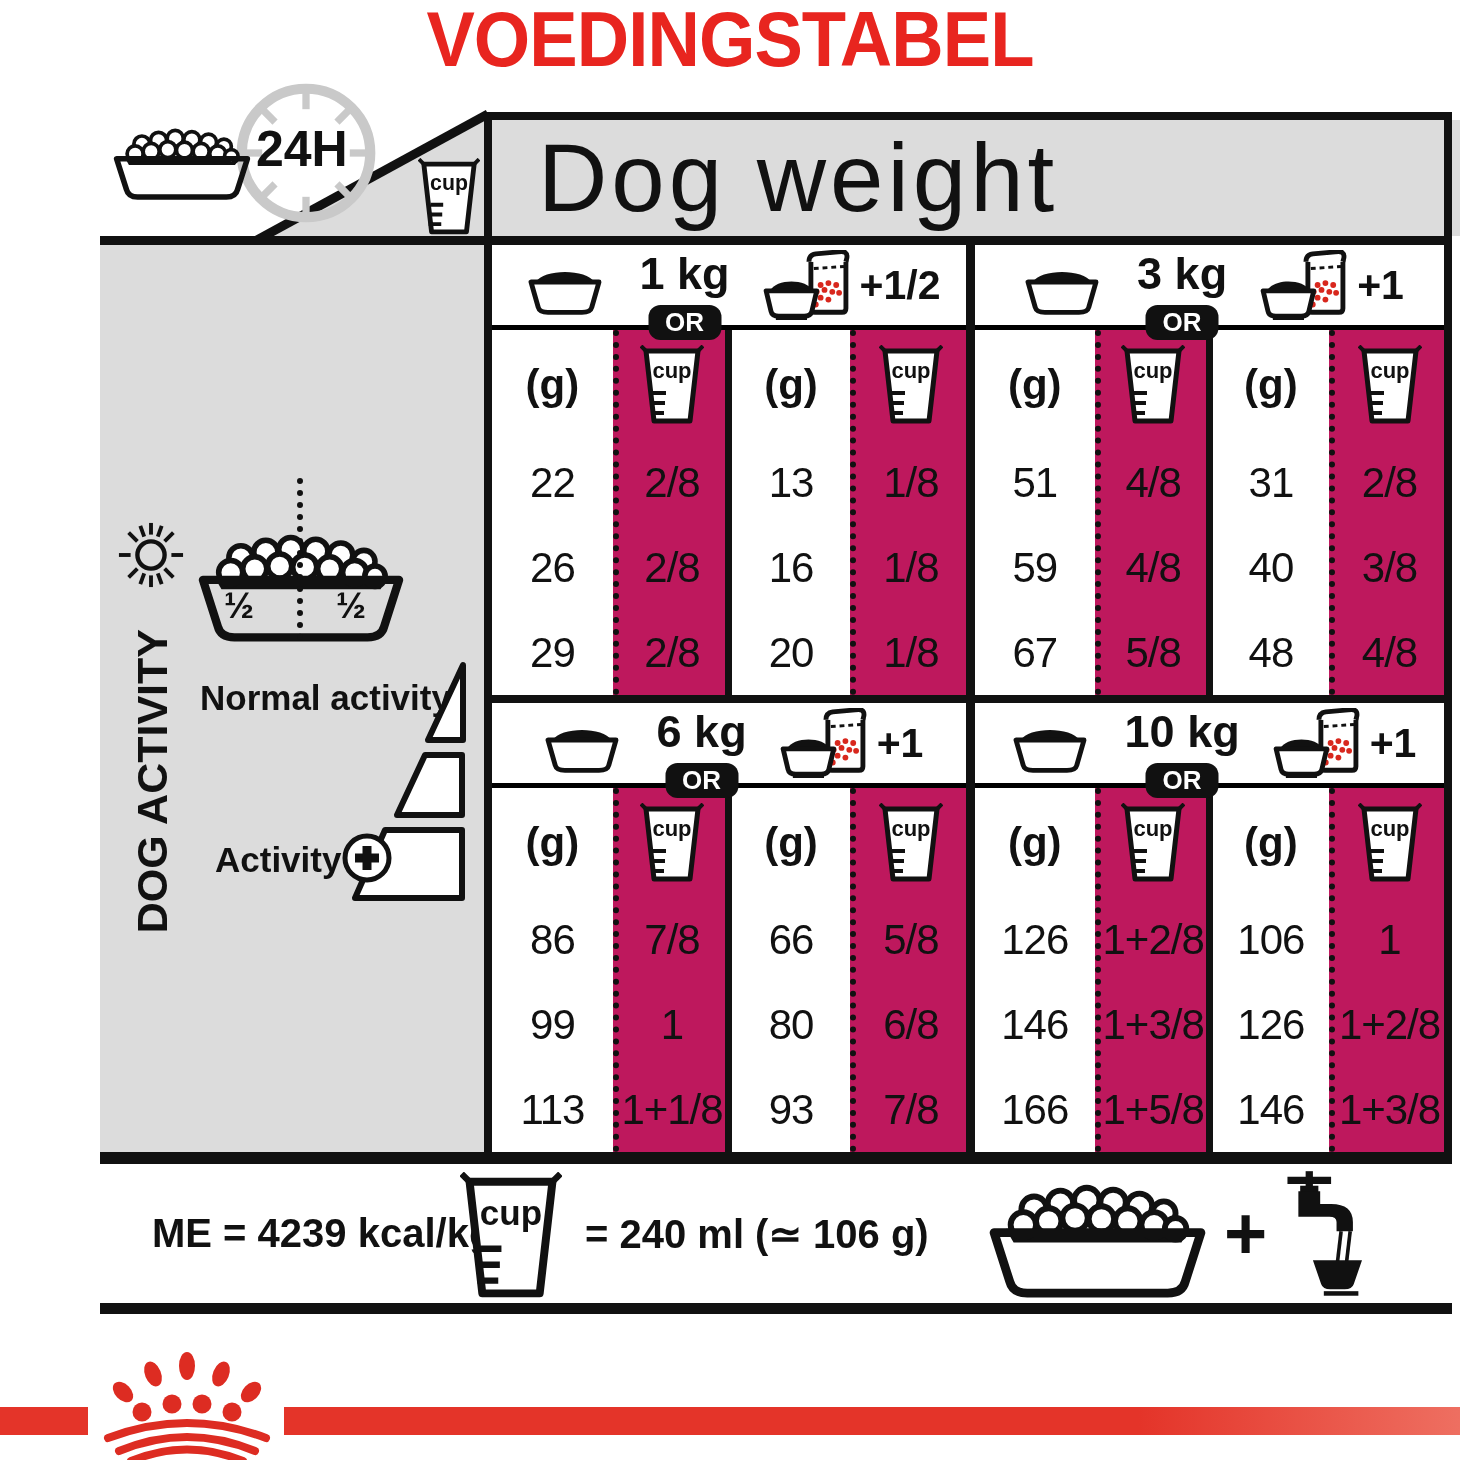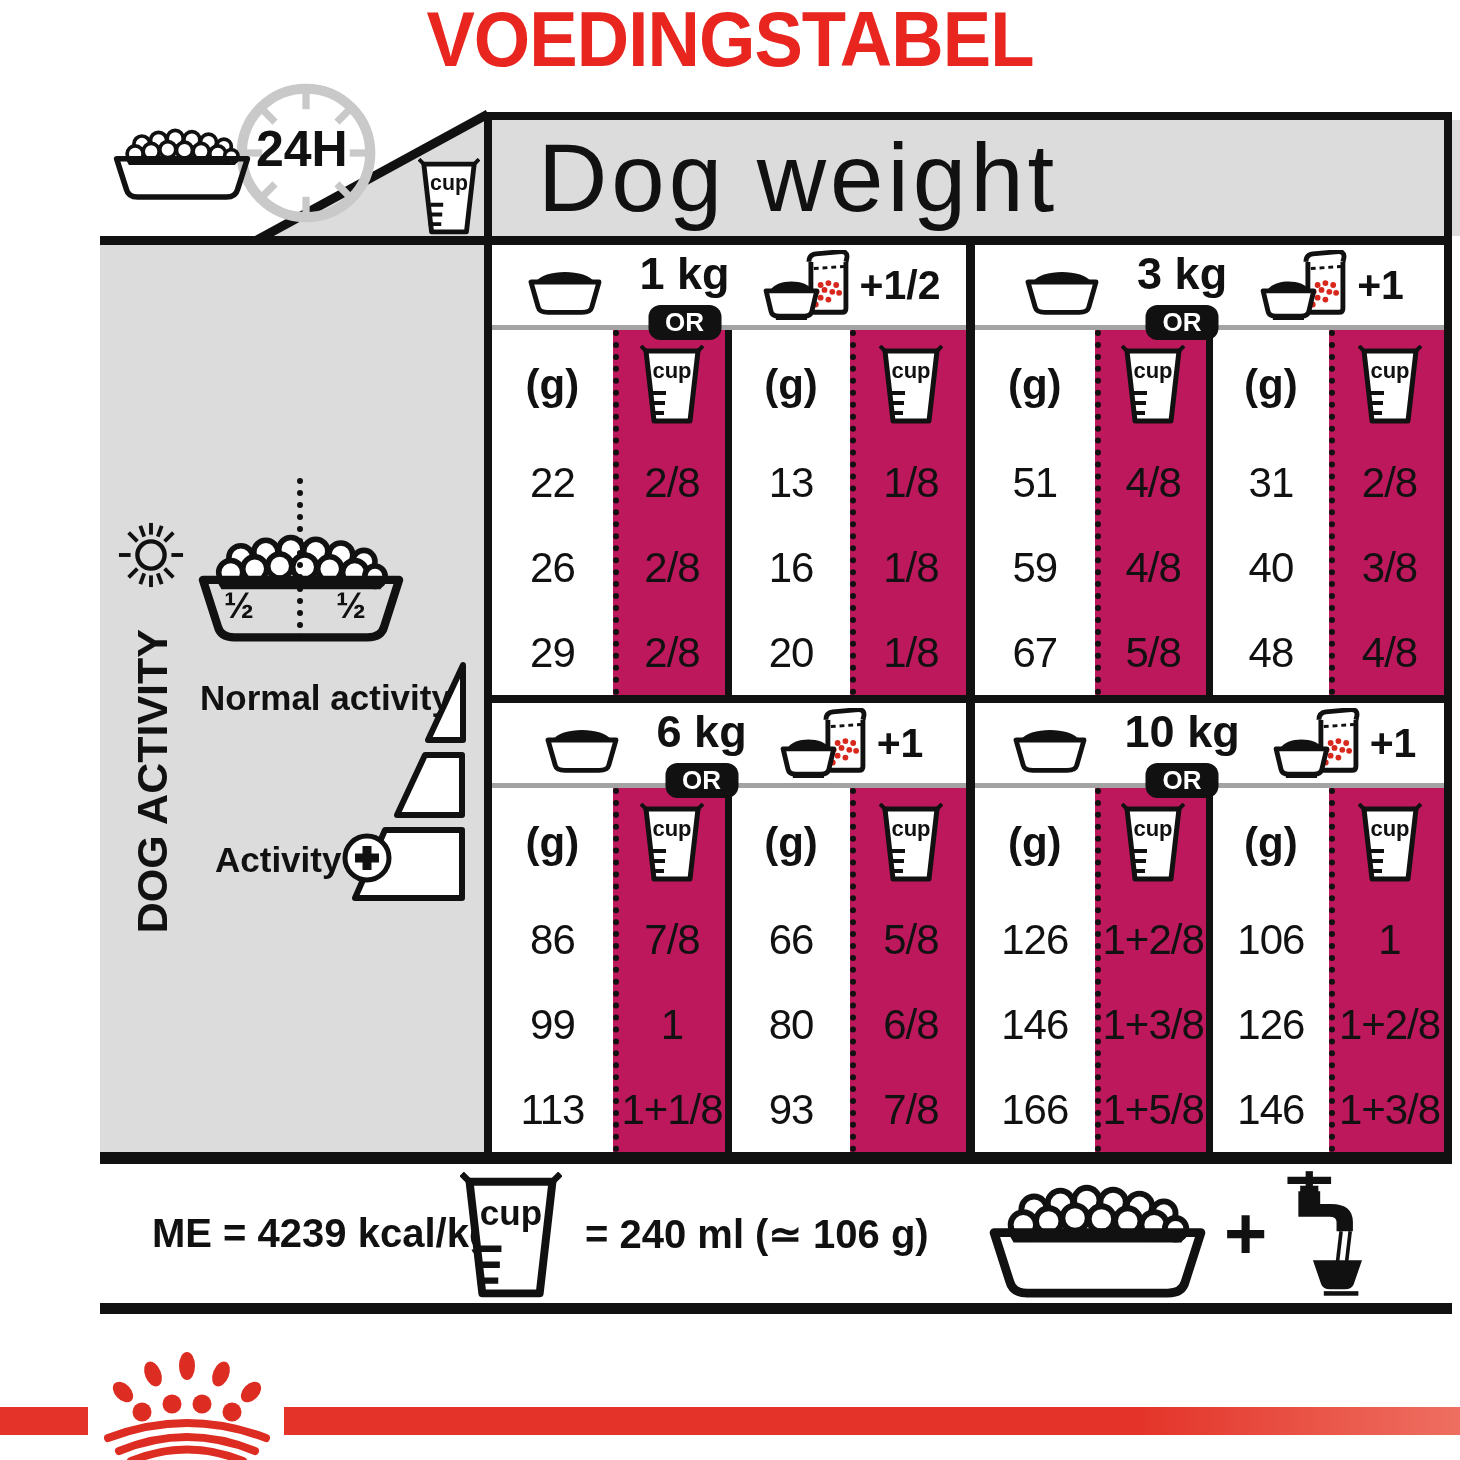--- a/index.html
+++ b/index.html
@@ -20,21 +20,21 @@
   .sidebar{position:absolute;left:100px;top:245px;width:384px;height:907px;background:#dcdcdc;}
   .vdots{position:absolute;border-left:6px dotted #111;width:0;}
   .half{position:absolute;font-size:36px;font-weight:700;}
   .dogactivity{position:absolute;left:126px;top:652px;width:52px;height:258px;
                display:flex;align-items:center;justify-content:center;}
   .dogactivity span{writing-mode:vertical-rl;transform:rotate(180deg);
                     font-size:43px;font-weight:800;white-space:nowrap;letter-spacing:0px;}
   .side-label{position:absolute;font-size:35px;font-weight:700;white-space:nowrap;}
   
   .quad{position:absolute;background:#fff;}
-  .quad-header{position:relative;height:85px;border-bottom:5px solid #a3a3a3;
+  .quad-header{position:relative;height:85px;border-bottom:5px solid #000000;
                display:flex;align-items:center;justify-content:center;box-sizing:border-box;padding-left:8px;}
   .kg-wrap{position:relative;height:100%;display:flex;align-items:center;padding-bottom:22px;margin:0 16px;}
   .kg-label{font-size:45px;font-weight:700;white-space:nowrap;}
   .or-badge{position:absolute;left:50%;bottom:-4px;transform:translateX(-50%);
             background:#111;color:#fff;font-size:26px;font-weight:700;
             padding:3px 17px;border-radius:12px;line-height:1.1;}
   .add-label{font-size:41px;font-weight:700;margin-left:6px;white-space:nowrap;}
   .bowl-s{width:78px;height:51px;margin-right:20px;margin-top:10px;}
   .pouch{width:94px;height:72px;margin-left:14px;margin-top:2px;}
   .quad-body{display:flex;flex-direction:row;height:calc(100% - 85px);}

